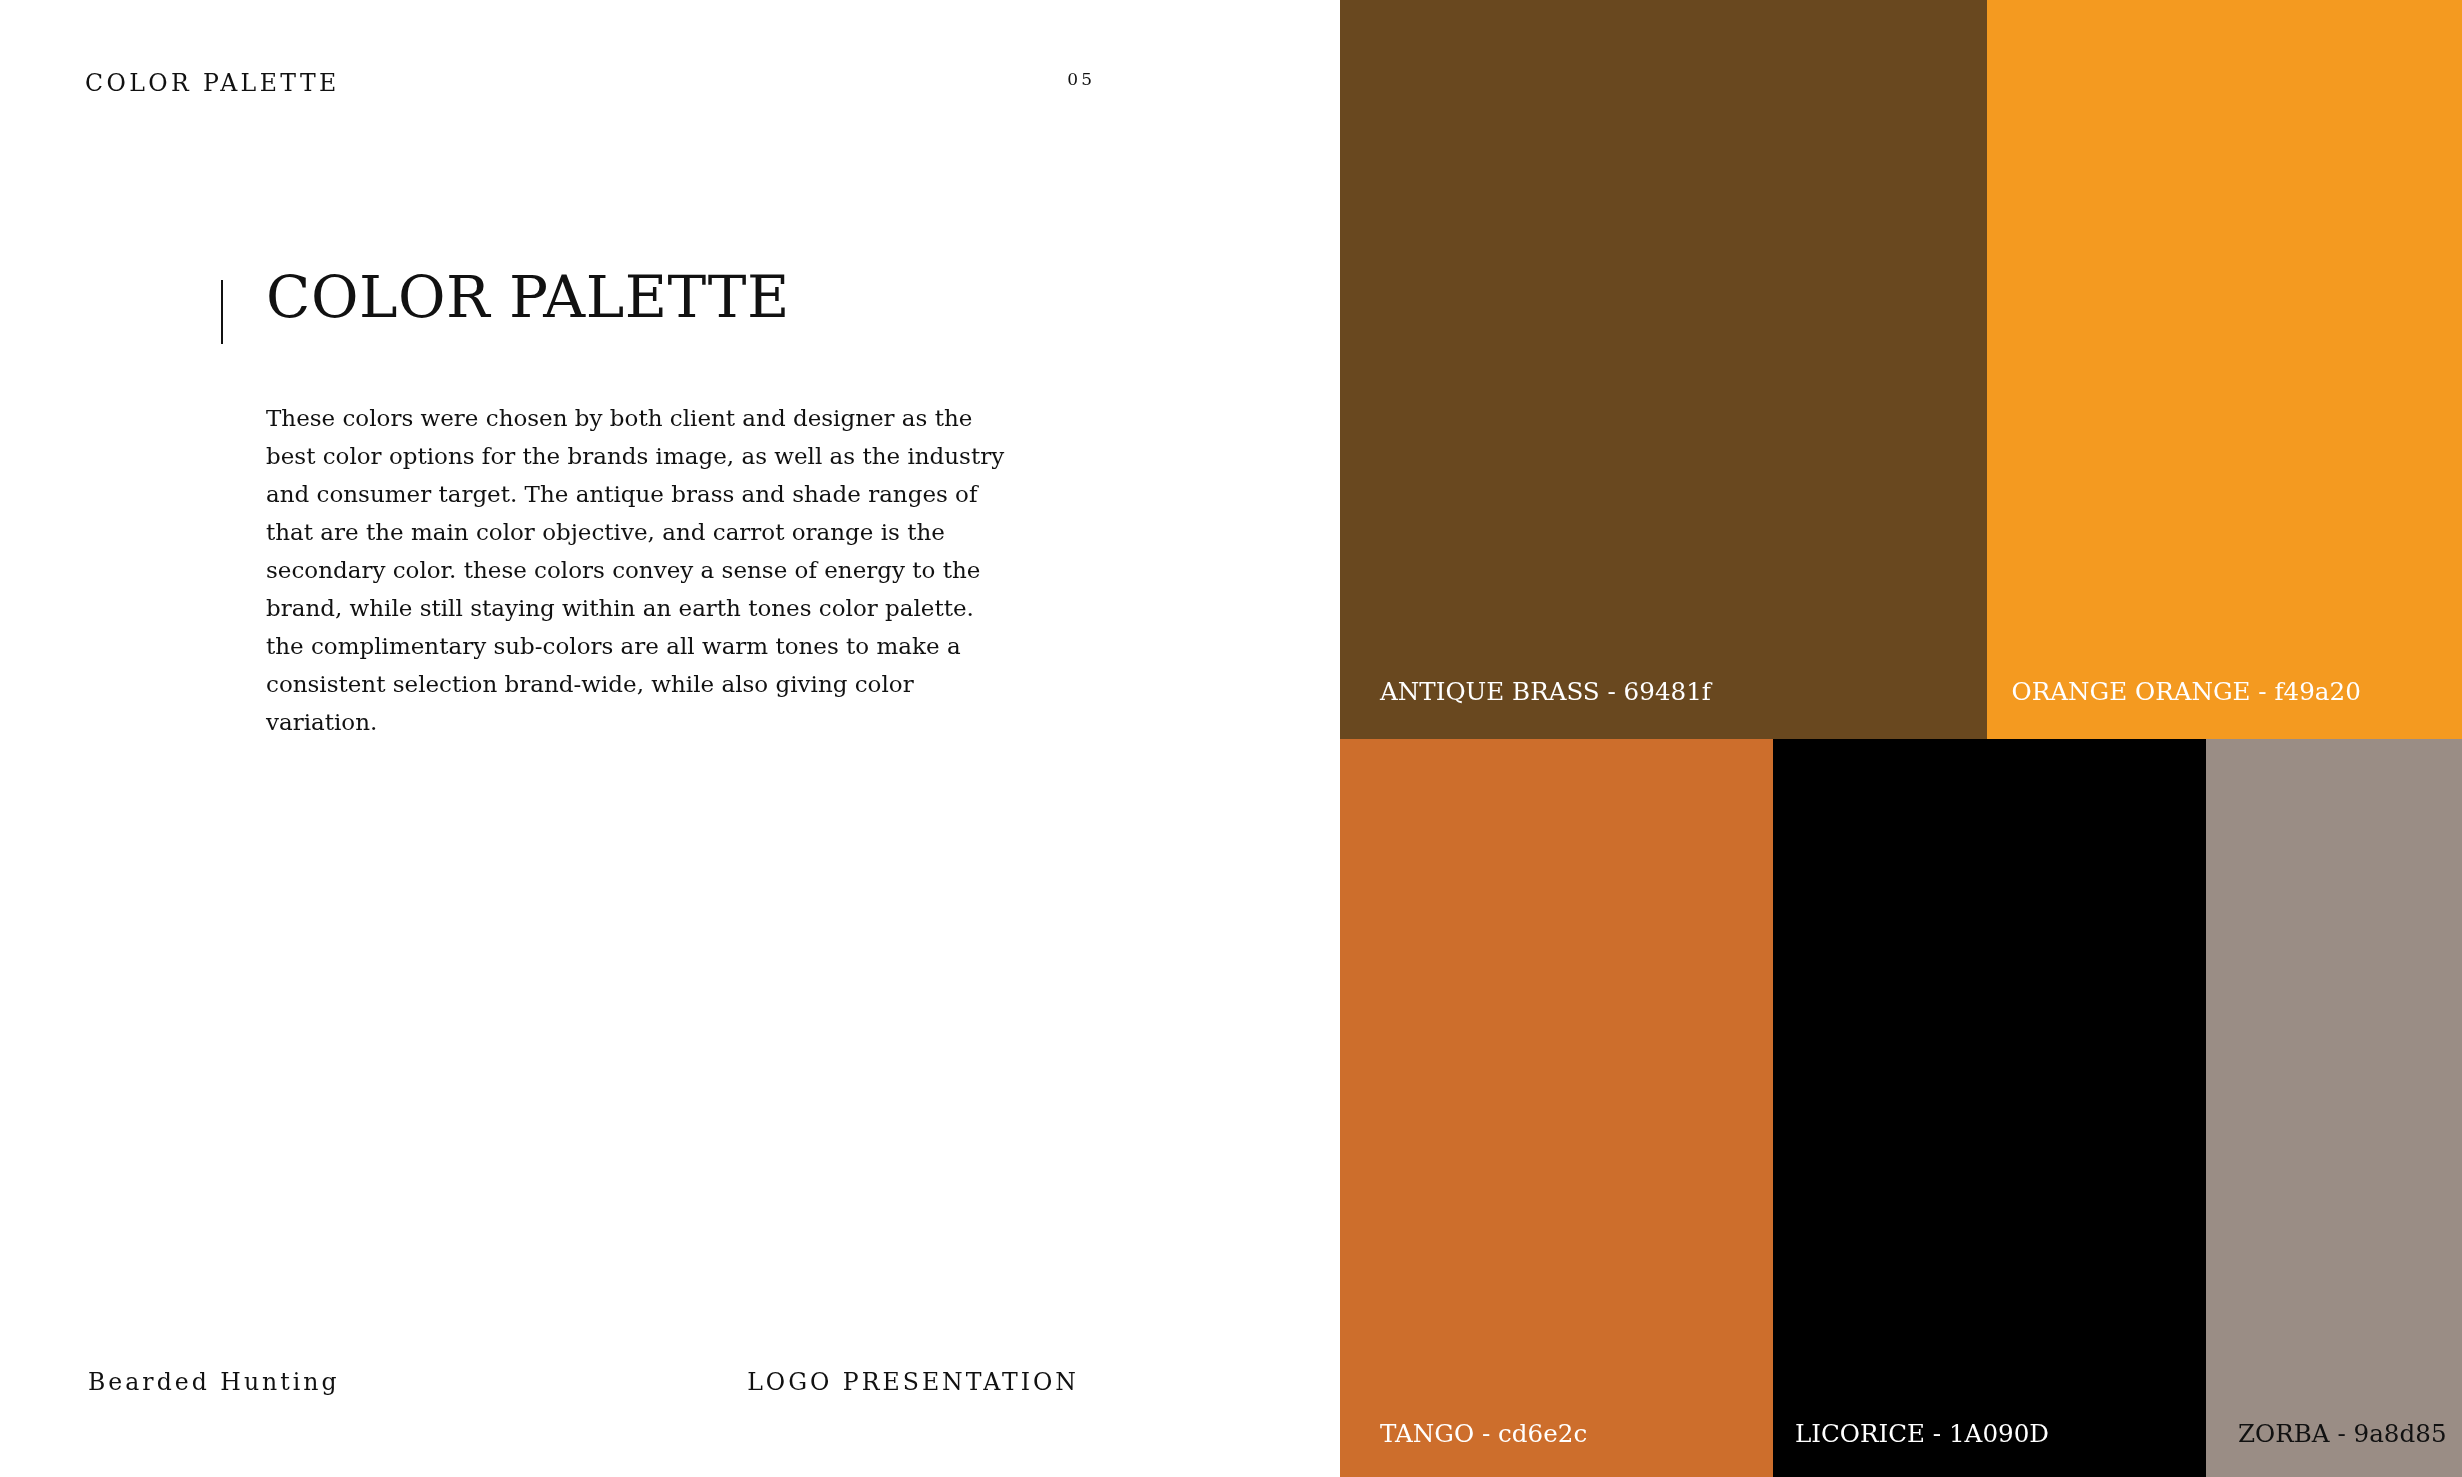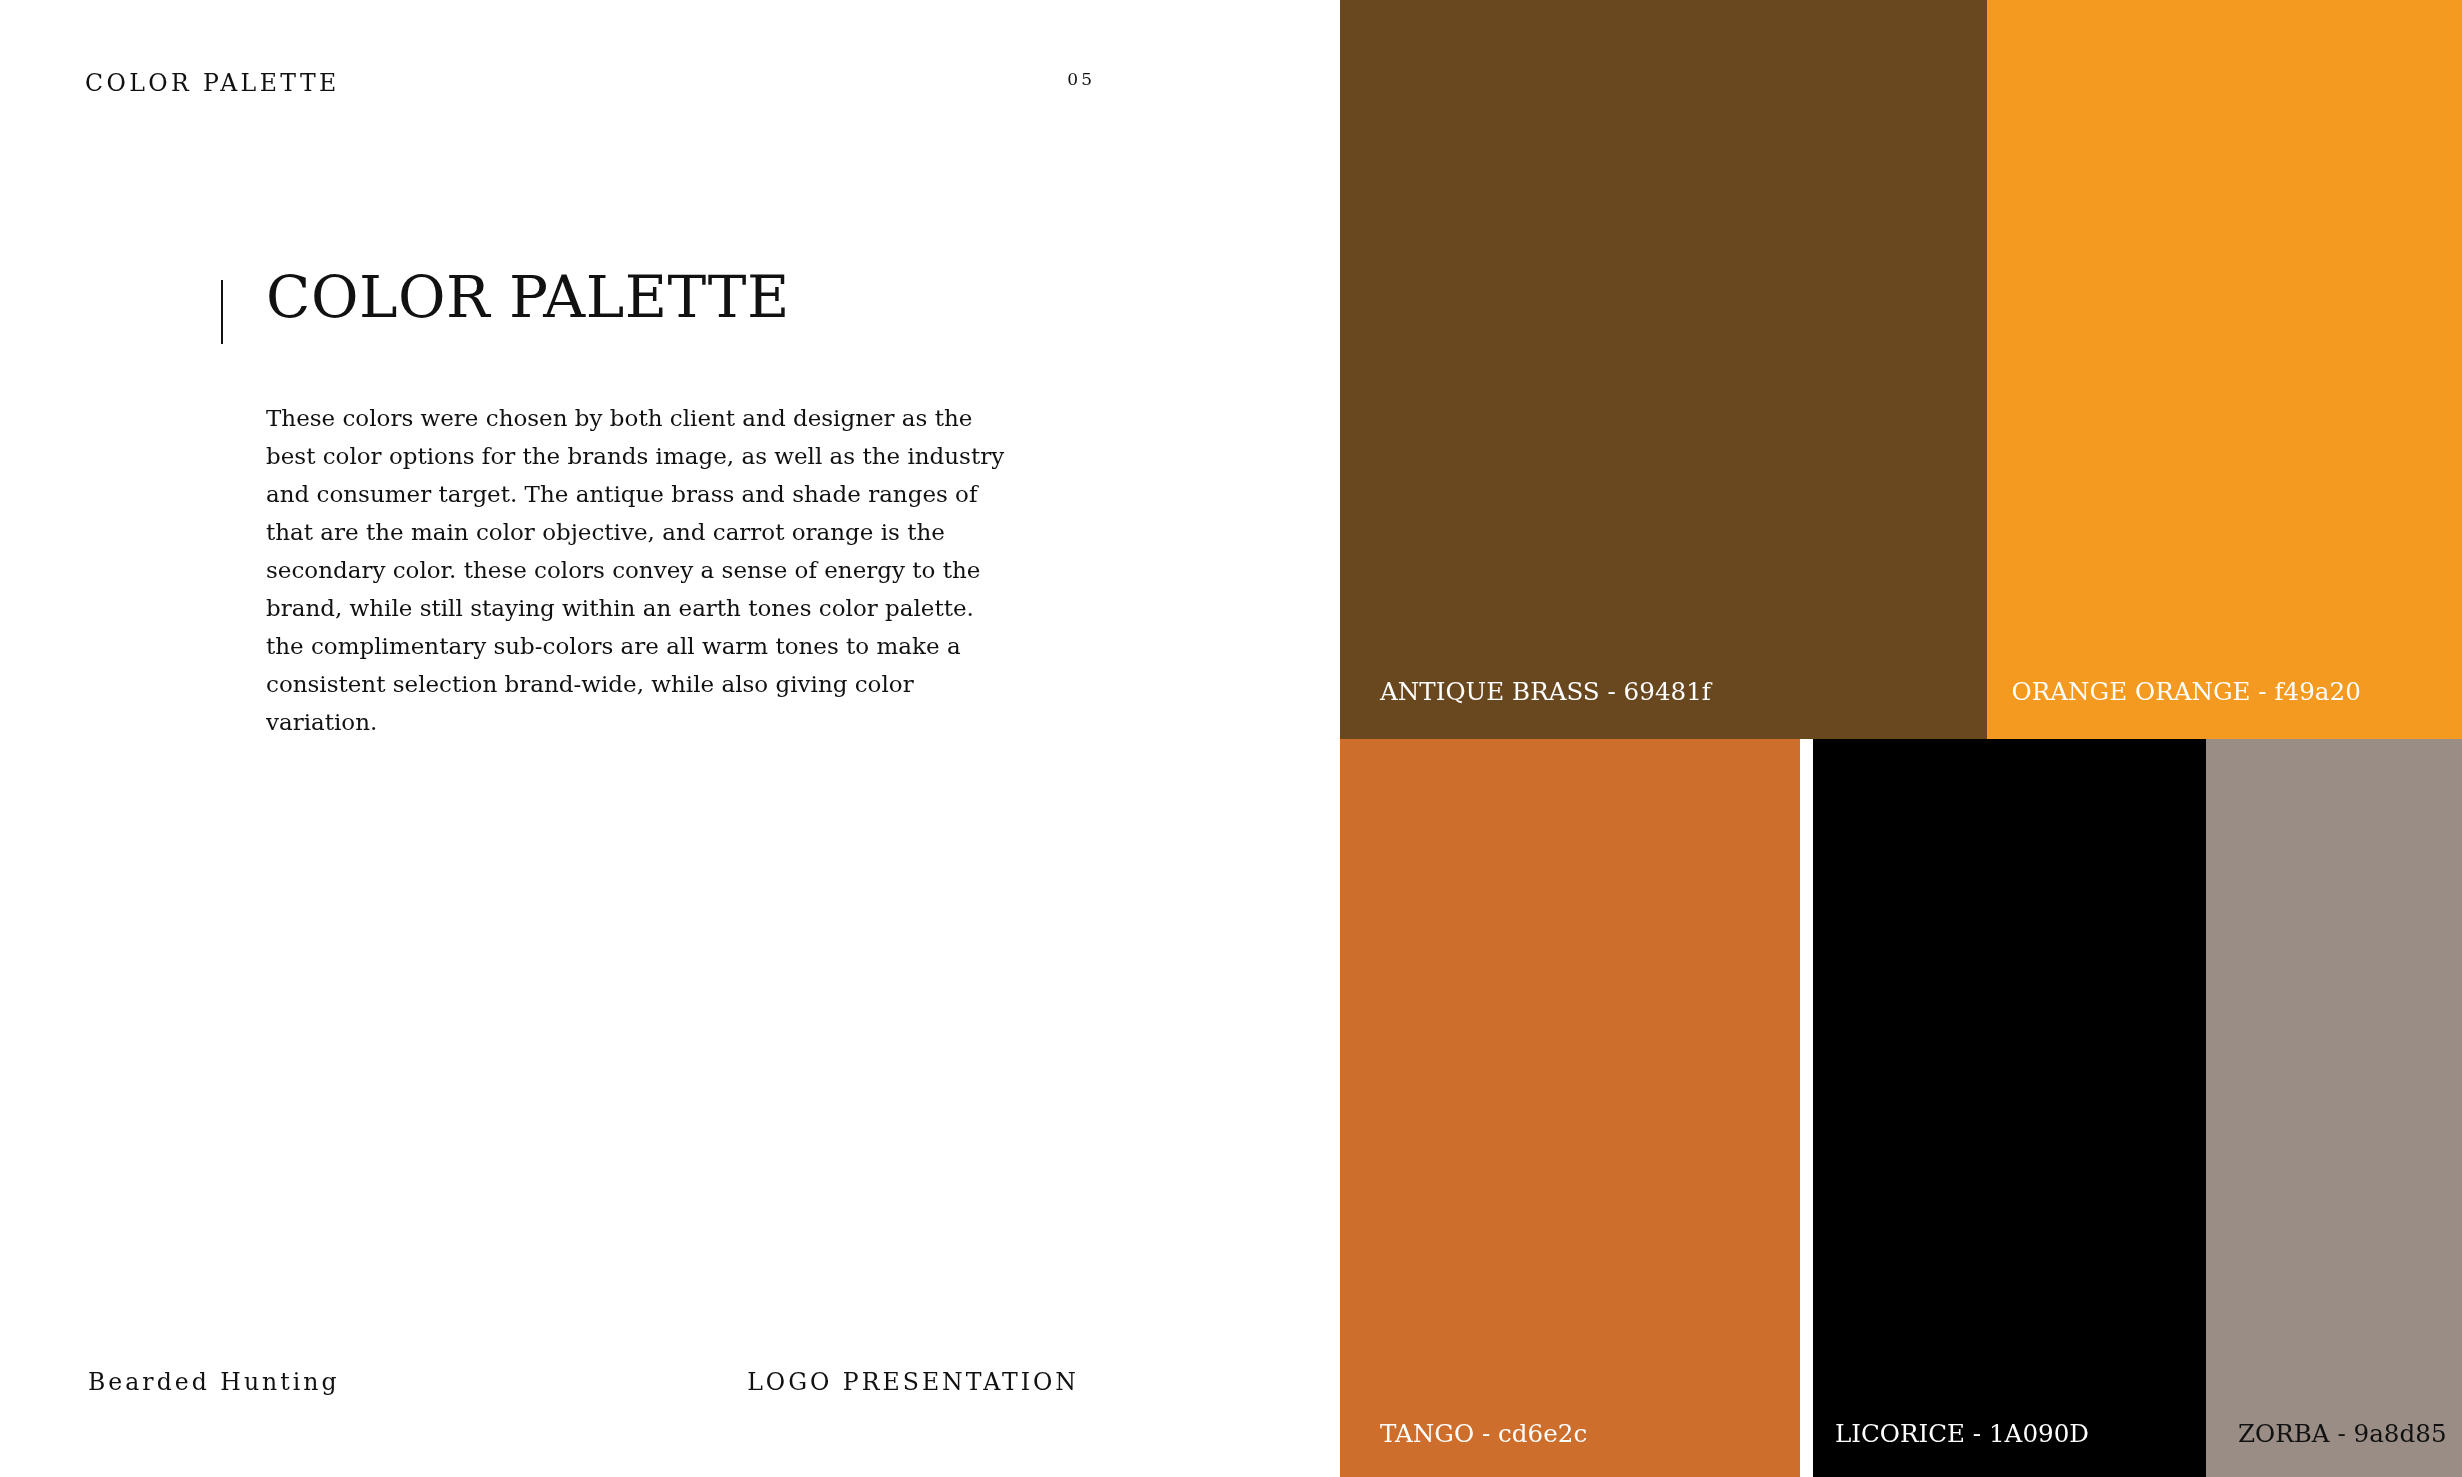--- a/index.html
+++ b/index.html
@@ -15,21 +15,21 @@
   .title { position: absolute; left: 266px; top: 263px; font-size: 58px; letter-spacing: 0.5px; margin: 0; font-weight: normal; }
   .body-text { position: absolute; left: 266px; top: 399px; width: 739px; font-size: 23px; line-height: 38px; }
   .body-text p { margin: 0 0 37px 0; }
   .ftr-left { position: absolute; left: 88px; top: 1368px; font-size: 23.6px; letter-spacing: 3px; }
   .ftr-right { position: absolute; right: 89px; top: 1368px; font-size: 23.6px; letter-spacing: 3px; }
   .swatch { position: absolute; }
   .swatch .label { position: absolute; font-size: 24.6px; white-space: nowrap; }
   #sw-0 { left: 1340px; top: 0; width: 648px; height: 739px; }
   #sw-1 { left: 1987px; top: 0; width: 640px; height: 739px; }
   #sw-2 { left: 1340px; top: 739px; width: 460px; height: 739px; }
-  #sw-3 { left: 1773px; top: 739px; width: 433px; height: 739px; margin-left: 40px; }
+  #sw-3 { left: 1773px; top: 739px; width: 433px; height: 739px; }
   #sw-4 { left: 2206px; top: 739px; width: 421px; height: 739px; }
   #sw-0 .label, #sw-1 .label { left: 40px; top: 655px; margin-top: 22px; }
   #sw-1 .label { left: 24.6px; }
   #sw-2 .label, #sw-3 .label, #sw-4 .label { left: 40px; top: 680px; }
   #sw-3 .label { left: 22px; }
   #sw-4 .label { left: 32px; }
 </style>
 </head>
 <body>
 

